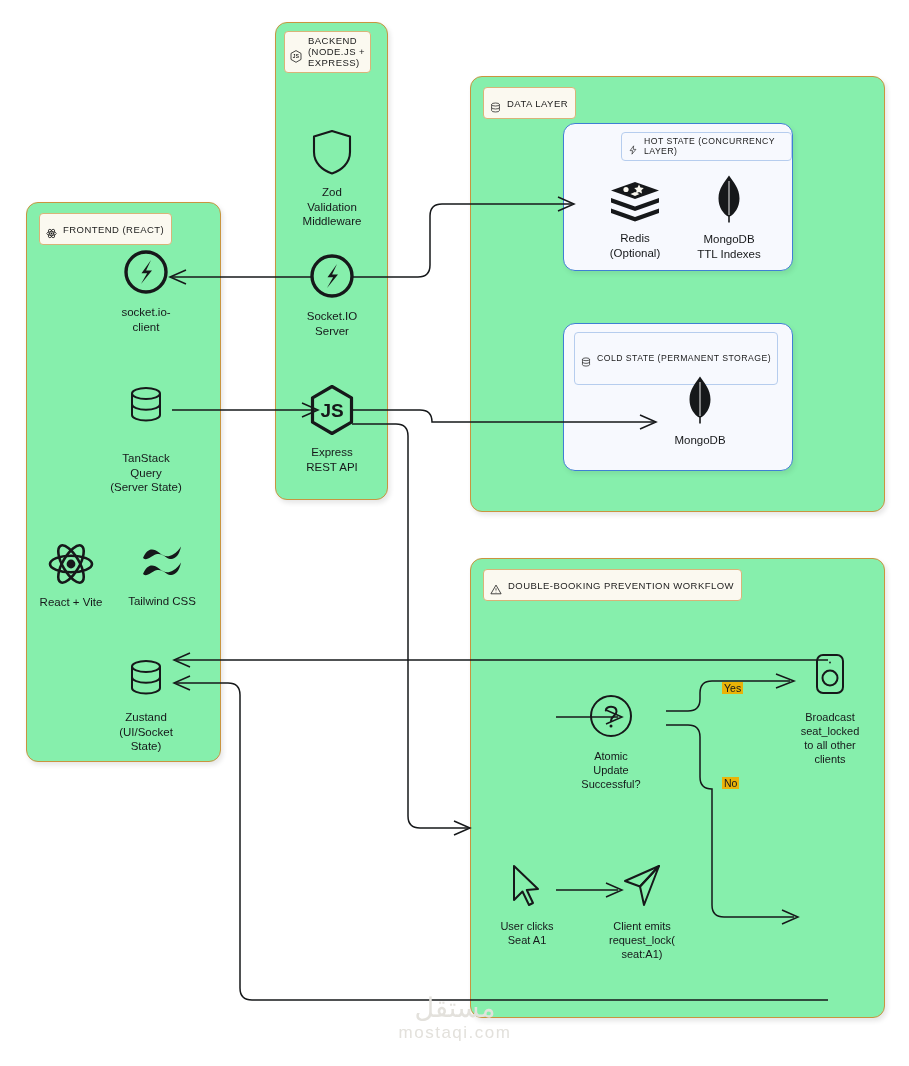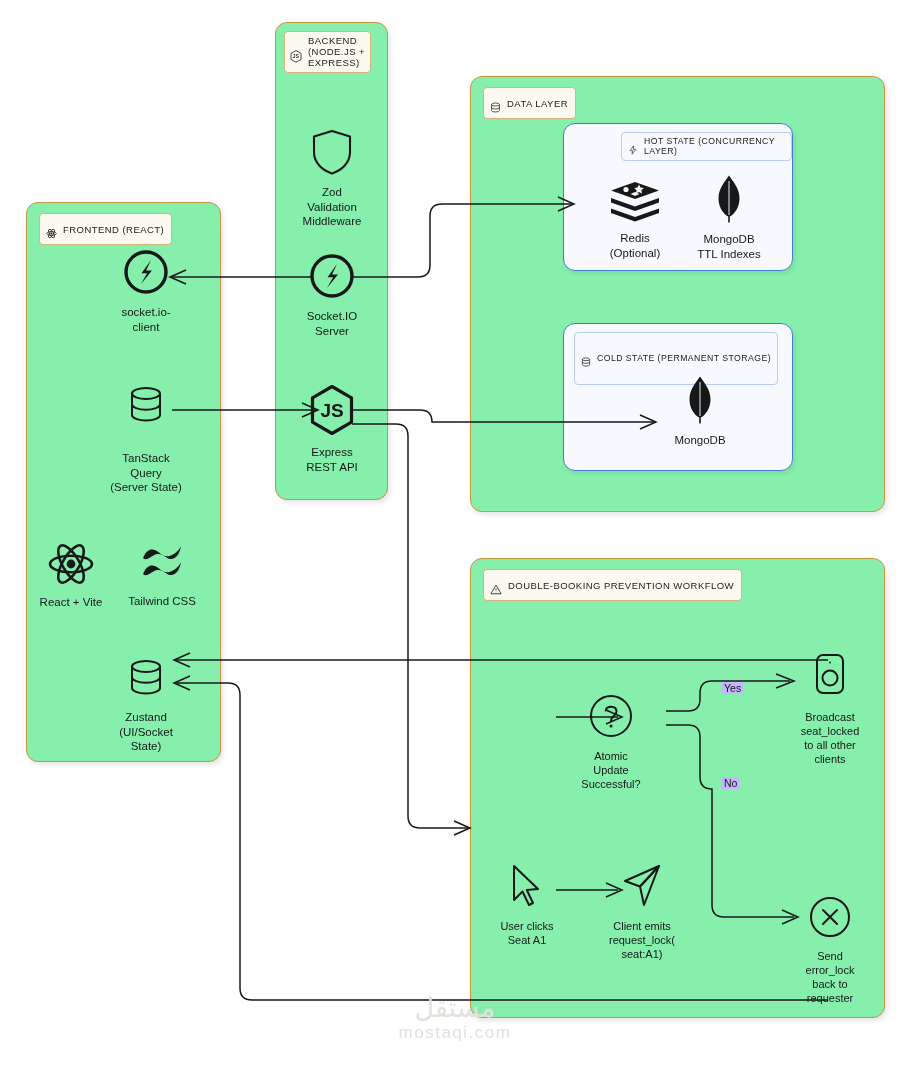--- a/index.html
+++ b/index.html
@@ -68,21 +68,21 @@
     position: absolute; top: 0; left: 0;
     width: 909px; height: 1066px;
     pointer-events: none;
   }
   #wires path, #wires2 path { fill: none; stroke: #16181a; stroke-width: 1.5; }
   #wires .head, #wires2 .head { fill: none; stroke: #16181a; stroke-width: 1.5; }
   .edge-lbl {
     position: absolute;
     font-size: 10.5px;
     color: #16181a;
-    background: #c4b5fd;
+    background: #eab308;
     padding: 0 2px;
   }
 
   
   #watermark {
     position: absolute;
     left: 355px; top: 995px;
     width: 200px;
     text-align: center;
     color: #e3e1dc;
@@ -384,32 +384,20 @@
       <svg width="46" height="48" viewBox="0 0 46 48">
         <path d="M40 4 L6 19 L21 24.5 Z" fill="none" stroke="#16181a" stroke-width="2" stroke-linejoin="round"></path>
         <path d="M40 4 L21 24.5 L25 43 Z" fill="none" stroke="#16181a" stroke-width="2" stroke-linejoin="round"></path>
       </svg>
     </span>
     <span class="cap">Client emits
 request_lock(
 seat:A1)</span>
   </div>
 
-  <div class="node small" style="left:790px; top:894px; width:80px;">
-    <span class="glyph">
-      <svg width="46" height="46" viewBox="0 0 46 46">
-        <circle cx="23" cy="23" r="19" fill="none" stroke="#16181a" stroke-width="2"></circle>
-        <path d="M16 16 L30 30 M30 16 L16 30" stroke="#16181a" stroke-width="2" stroke-linecap="round"></path>
-      </svg>
-    </span>
-    <span class="cap">Send
-error_lock
-back to
-requester</span>
-  </div>
 
   <span class="edge-lbl" style="left:722px; top:682px;">Yes</span>
   <span class="edge-lbl" style="left:722px; top:777px;">No</span>
 
   <div id="watermark">
     <div class="ar">مستقل</div>
     <div class="en">mostaqi.com</div>
   </div>
 
 </div>

